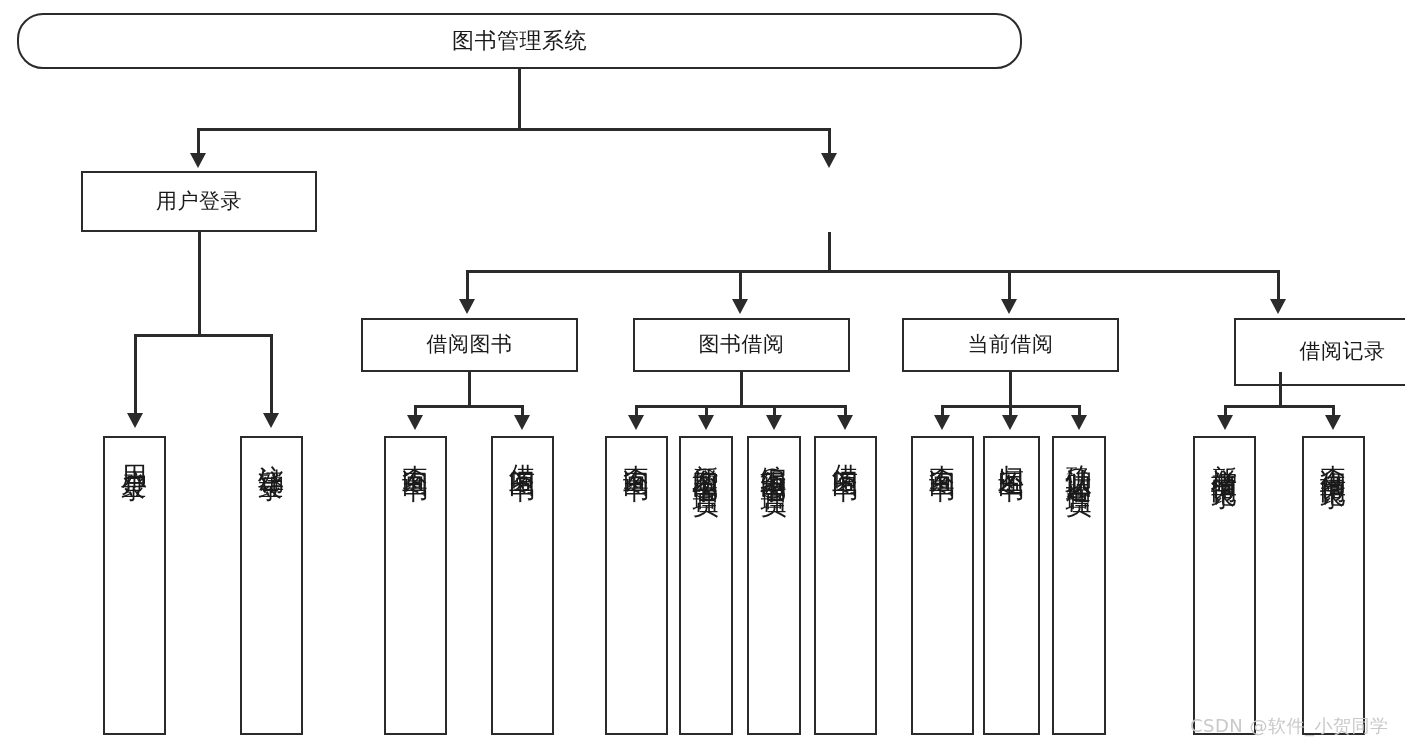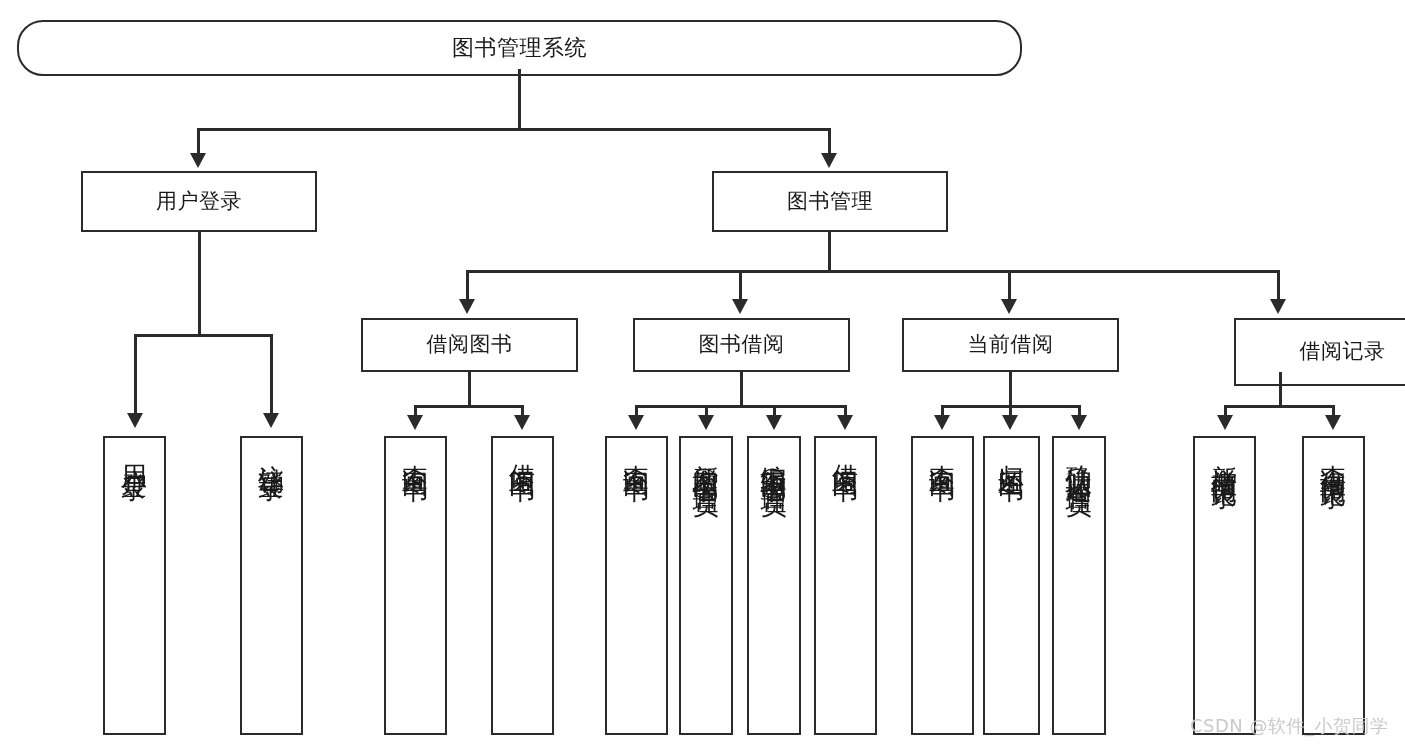--- a/index.html
+++ b/index.html
@@ -70,38 +70,35 @@
     white-space:nowrap;
     letter-spacing:0.5px;
     pointer-events:none;
   }
 </style>
 </head>
 <body>
 
 <div id="canvas">
 
-  <div class="node horiz root" style="left:17px;top:20px;width:1005px;height:56px;border-radius:26px;">
+  <div class="node horiz root" style="left:17px;top:13px;width:1005px;height:56px;border-radius:26px;">
     <span class="label">图书管理系统</span>
   </div>
 
   <div class="ln v" style="left:518px;top:69px;width:3px;height:61px;"></div>
 
   <div class="ln h" style="left:197px;top:128px;width:634px;height:3px;"></div>
 
   <div class="ln v" style="left:197px;top:128px;width:3px;height:27px;"></div>
   <div class="arrow" style="left:190px;top:153px;"></div>
   <div class="ln v" style="left:828px;top:128px;width:3px;height:27px;"></div>
   <div class="arrow" style="left:821px;top:153px;"></div>
 
   <div class="node horiz" style="left:81px;top:171px;width:236px;height:61px;">
     <span class="label">用户登录</span>
-  </div>
-  <div class="node horiz" style="left:712px;top:171px;width:236px;height:61px;">
-    <span class="label">图书管理</span>
   </div>
 
   <div class="ln v" style="left:198px;top:232px;width:3px;height:104px;"></div>
   <div class="ln h" style="left:134px;top:334px;width:139px;height:3px;"></div>
   <div class="ln v" style="left:134px;top:334px;width:3px;height:81px;"></div>
   <div class="arrow" style="left:127px;top:413px;"></div>
   <div class="ln v" style="left:270px;top:334px;width:3px;height:81px;"></div>
   <div class="arrow" style="left:263px;top:413px;"></div>
 
   <div class="ln v" style="left:828px;top:232px;width:3px;height:40px;"></div>

